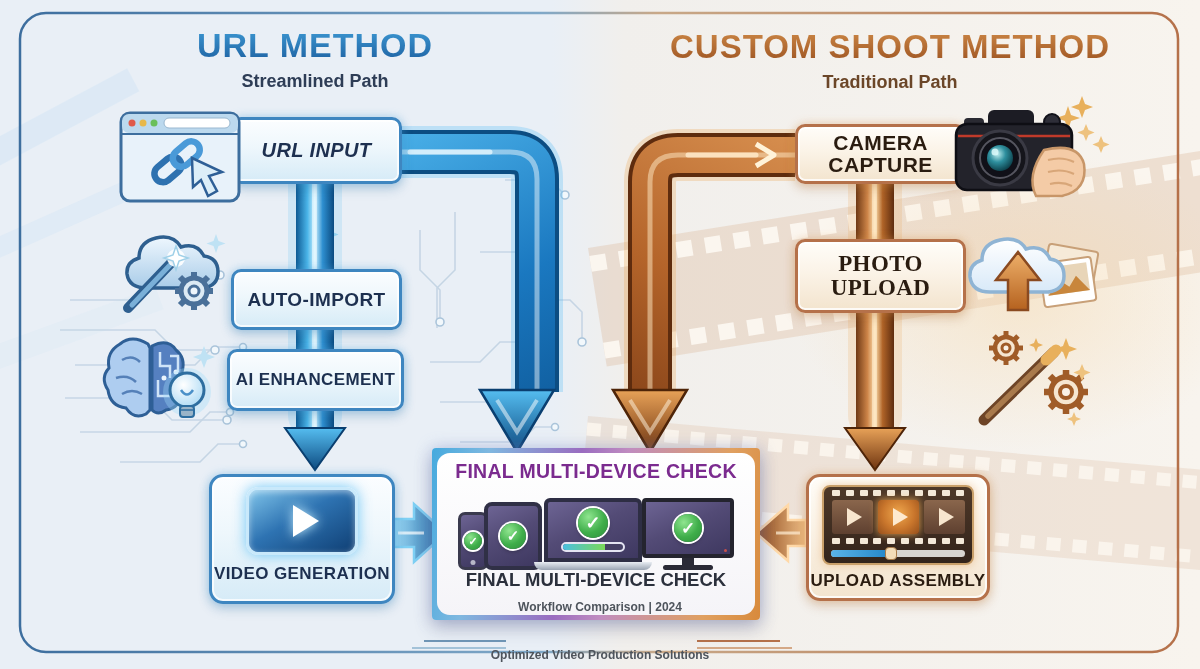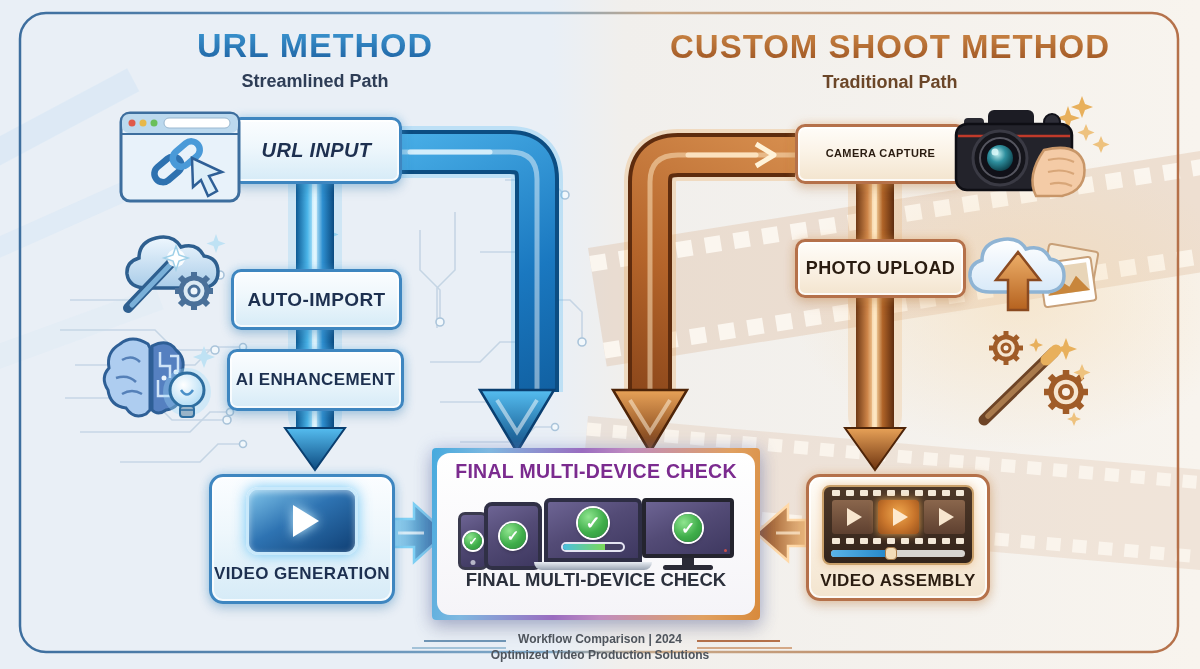--- a/index.html
+++ b/index.html
@@ -37,22 +37,22 @@
            border:3px solid #3e86c0; color:#1d3050;
            box-shadow:inset 0 0 0 2px rgba(255,255,255,.75), 0 5px 12px rgba(30,90,140,.22), 0 0 10px rgba(90,180,235,.4); }
   .nodeR { background:linear-gradient(180deg,#fffdf9 0%,#fbf3e7 45%,#f3e4ce 100%);
            border:3px solid #b5714a; color:#2a1c10;
            box-shadow:inset 0 0 0 2px rgba(255,255,255,.8), 0 5px 12px rgba(150,90,40,.22), 0 0 10px rgba(230,160,90,.38); }
   #box-url-input      { left:231px; top:117px; width:171px; height:67px; font-size:20px;font-style:italic; }
   #box-auto-import    { left:231px; top:237px; width:171px; height:61px; font-size:19px;margin-top:32px; }
   #box-ai-enhance     { left:227px; top:349px; width:177px; height:62px; font-size:17px; }
   #box-video-gen      { left:209px; top:474px; width:186px; height:130px; border-radius:14px;
                         flex-direction:column; justify-content:flex-start; padding-top:10px; font-size:17px; }
-  #box-camera-capture { left:795px; top:124px; width:171px; height:60px; font-size:11px; }
-  #box-photo-upload   { left:795px; top:239px; width:171px; height:59px; font-size:18px; }
+  #box-camera-capture { left:795px; top:124px; width:171px; height:60px; font-size:21px; }
+  #box-photo-upload   { left:795px; top:239px; width:171px; height:74px; font-size:23px;font-family:Liberation Serif, serif; }
   #box-ai-processing  { left:791px; top:344px; width:180px; height:65px; flex-direction:column; gap:6px; font-size:17.5px; }
   #box-video-assembly { left:806px; top:474px; width:184px; height:127px; border-radius:14px;
                         flex-direction:column; justify-content:flex-start; padding-top:8px; font-size:17px; }
   .node-label { line-height:1.05; }
 
   
   .play-tile { width:112px; height:68px; border-radius:12px; border:3px solid #c9e9fb;
                background:linear-gradient(150deg,#7fc4ea 0%,#2e73b2 45%,#0f3f74 100%);
                box-shadow:0 0 14px rgba(90,190,245,.85), inset 0 2px 6px rgba(255,255,255,.5);
                display:flex; align-items:center; justify-content:center; margin-bottom:10px; }
@@ -134,21 +134,21 @@
   #icon-browser   { left:116px; top:106px; width:136px; height:100px; }
   #icon-cloudwand { left:112px; top:218px; width:132px; height:100px; }
   #icon-brain     { left:92px;  top:330px; width:138px; height:100px; }
   #icon-camera    { left:948px; top:96px;  width:152px; height:122px; }
   #icon-upload    { left:956px; top:218px; width:148px; height:104px; }
   #icon-gearswand { left:966px; top:324px; width:142px; height:104px; }
   .icon svg { width:100%; height:100%; display:block; }
 
   
   .footer-line { position:absolute; width:100%; text-align:center; z-index:3; color:#4e545c; font-size:12px; font-weight:600; }
-  #footer-1 { top:632px; }
+  #footer-1 { top:600px; }
   #footer-2 { top:648px; }
 </style>
 </head>
 <body>
 
 <div id="canvas">
 
   <svg id="bg" class="layer" viewBox="0 0 1200 669">
     <defs>
       <linearGradient id="borderGrad" x1="0" y1="0" x2="1" y2="0">
@@ -403,21 +403,21 @@
           <i></i>
           <i></i>
           <i></i>
           <i></i>
         </div>
       <div class="scrub">
         <div class="scrub-fill" style="width:44%"></div>
         <div class="scrub-handle"></div>
       </div>
     </div>
-    <span class="node-label">VIDEO ASSEMBLY</span>
+    <span class="node-label">UPLOAD ASSEMBLY</span>
   </div>
 
   <div class="center-wrap">
     <div class="center-inner">
       <div class="center-title">FINAL MULTI-DEVICE CHECK</div>
       <div class="devices">
         <div class="dev-phone screen">
           <span class="chk"></span>
           <span class="home-dot"></span>
         </div>

